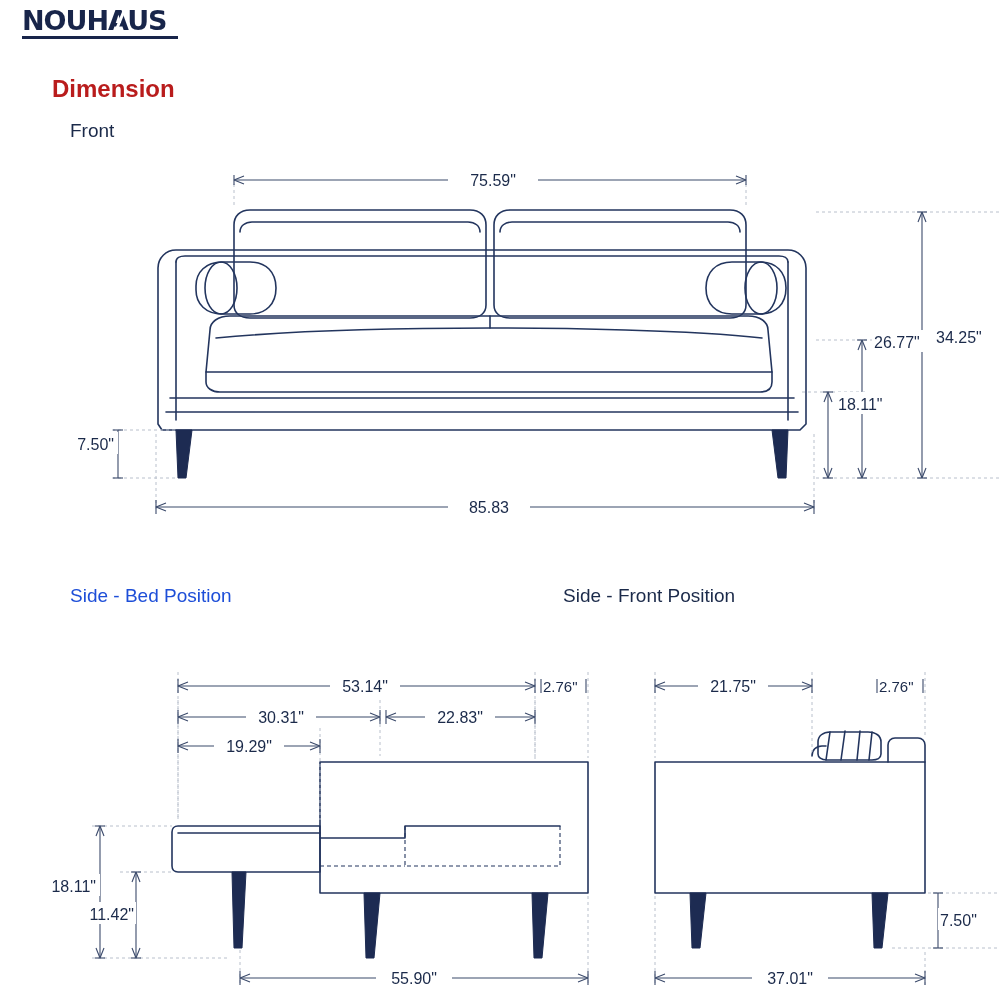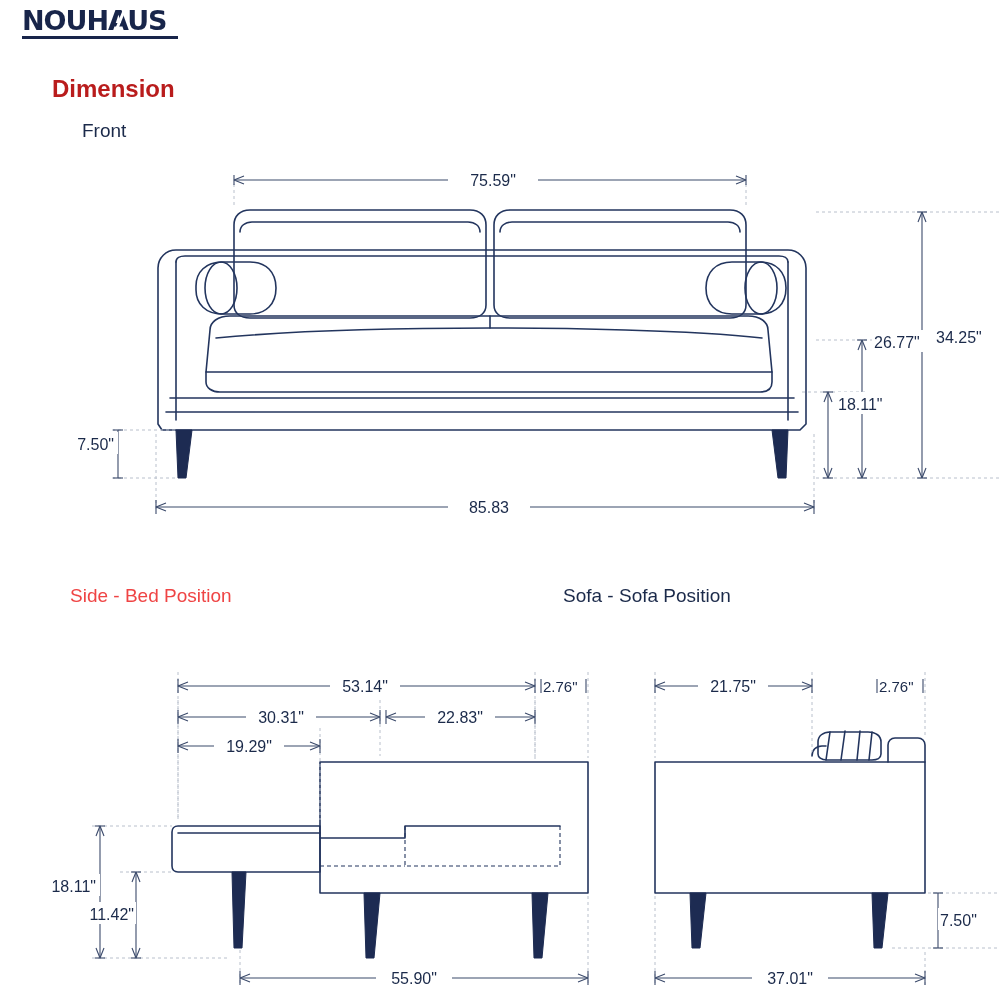--- a/index.html
+++ b/index.html
@@ -64,28 +64,27 @@
     font-size: 24px;
     font-weight: bold;
     color: #b91c1c;
   }
   .subtitle-front {
     position: absolute;
     left: 70px;
     top: 120px;
     font-size: 19px;
     color: #1b2a4a;
-    margin-left: 12px;
   }
   .subtitle-bed {
     position: absolute;
     left: 70px;
     top: 585px;
     font-size: 19px;
-    color: #ef4444;
+    color: #1d4ed8;
   }
   .subtitle-sofa {
     position: absolute;
     left: 563px;
     top: 585px;
     font-size: 19px;
     color: #1b2a4a;
   }
 
   
@@ -122,21 +121,21 @@
 
   <div class="brand">
     <div class="brand-text">NOUHAUS</div>
     <div class="brand-slash"></div>
     <div class="brand-underline"></div>
   </div>
 
   <div class="title">Dimension</div>
   <div class="subtitle-front">Front</div>
   <div class="subtitle-bed">Side - Bed Position</div>
-  <div class="subtitle-sofa">Sofa - Sofa Position</div>
+  <div class="subtitle-sofa">Side - Front Position</div>
 
   <svg class="canvas" viewBox="0 0 1000 1000">
 
     <g>
 
       <path class="ln" d="M158,268 L158,424 L162,430 L800,430 L806,424 L806,268
                           C806,258 798,250 788,250 L176,250 C166,250 158,258 158,268 Z"></path>
 
       <path class="ln" d="M176,262 L176,420"></path>
       <path class="ln" d="M788,262 L788,420"></path>

